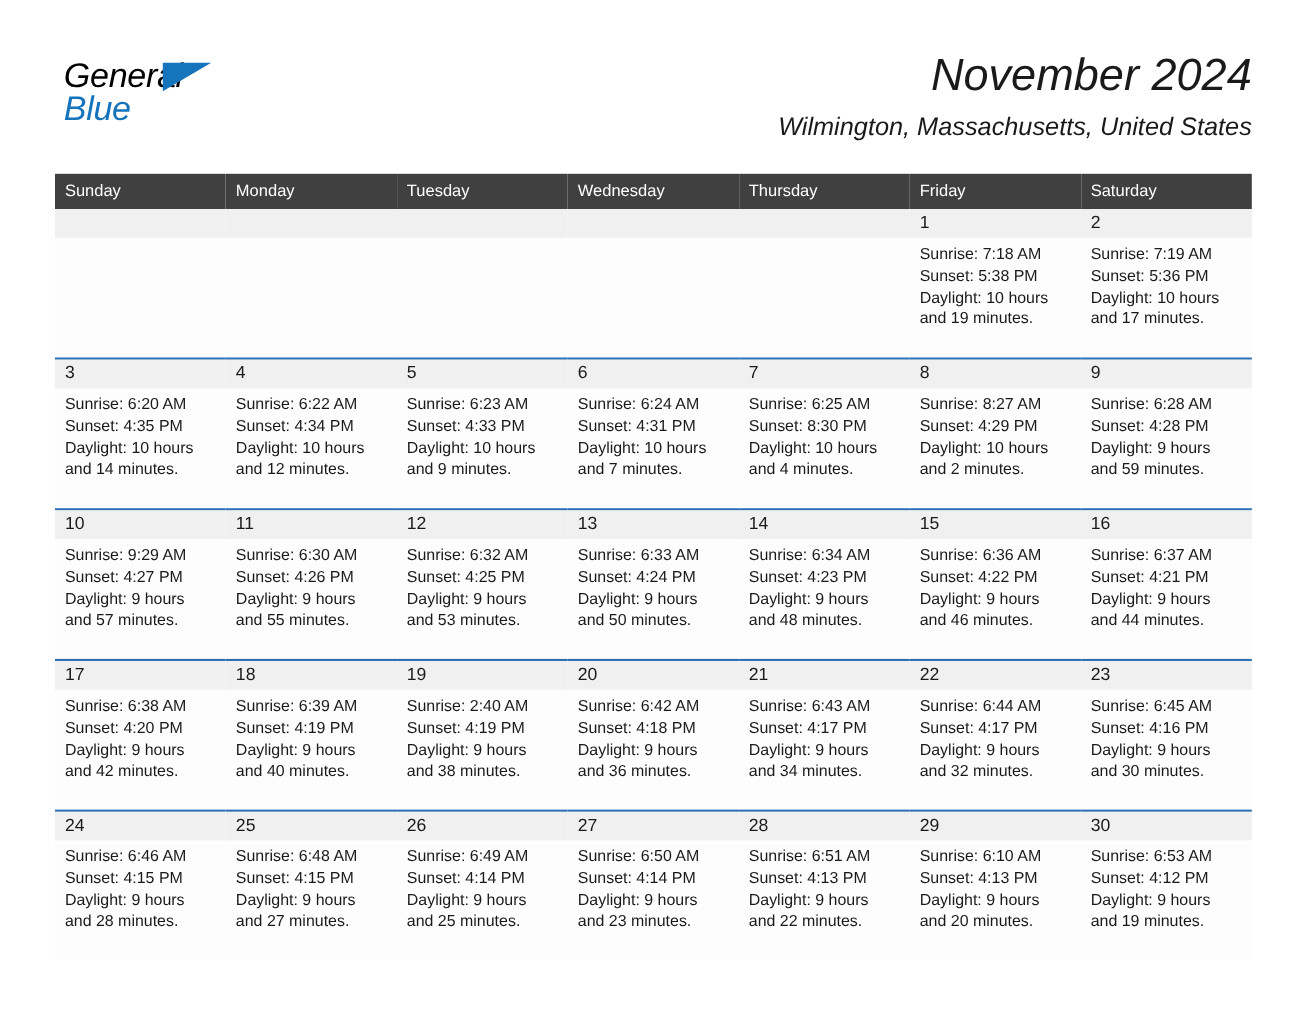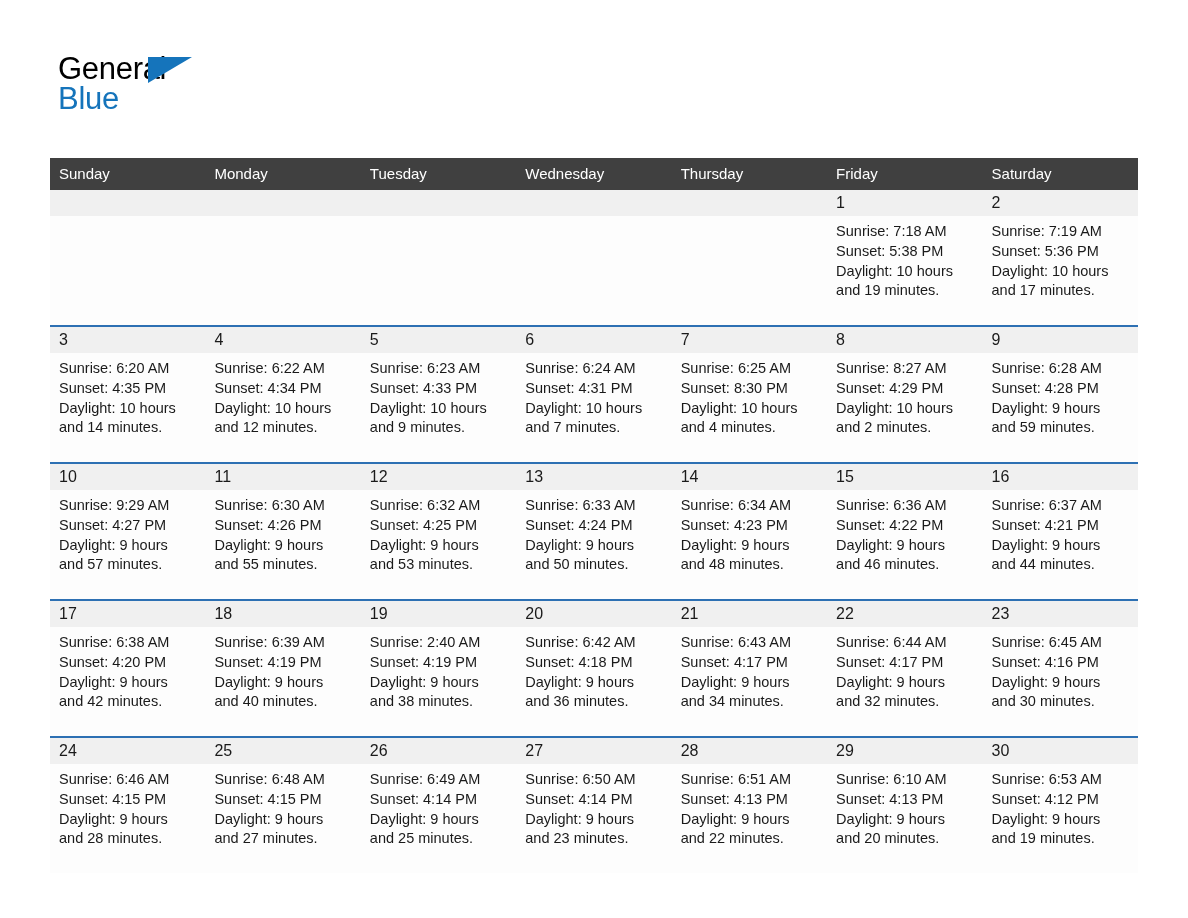--- a/index.html
+++ b/index.html
@@ -22,20 +22,21 @@
     height: 918px;
     box-sizing: border-box;
   }
 
   
   .top-bar {
     position: relative;
     height: 110px;
     padding: 0 50px;
     box-sizing: border-box;
+    font-style: italic;
   }
 
   .brand {
     position: absolute;
     left: 58px;
     top: 52px;
     width: 200px;
     height: 62px;
   }
   .brand-line1 {
@@ -161,20 +162,22 @@
 
   <div class="top-bar">
 
     <div class="brand">
       <span class="brand-line1">General</span>
       <span class="brand-tri"></span>
       <span class="brand-line2">Blue</span>
     </div>
 
     <div class="titles">
+      <div class="month-title">November 2024</div>
+      <div class="location-title">Wilmington, Massachusetts, United States</div>
     </div>
 
   </div>
 
   <table class="calendar">
     <thead>
       <tr>
         <th>Sunday</th>
         <th>Monday</th>
         <th>Tuesday</th>

